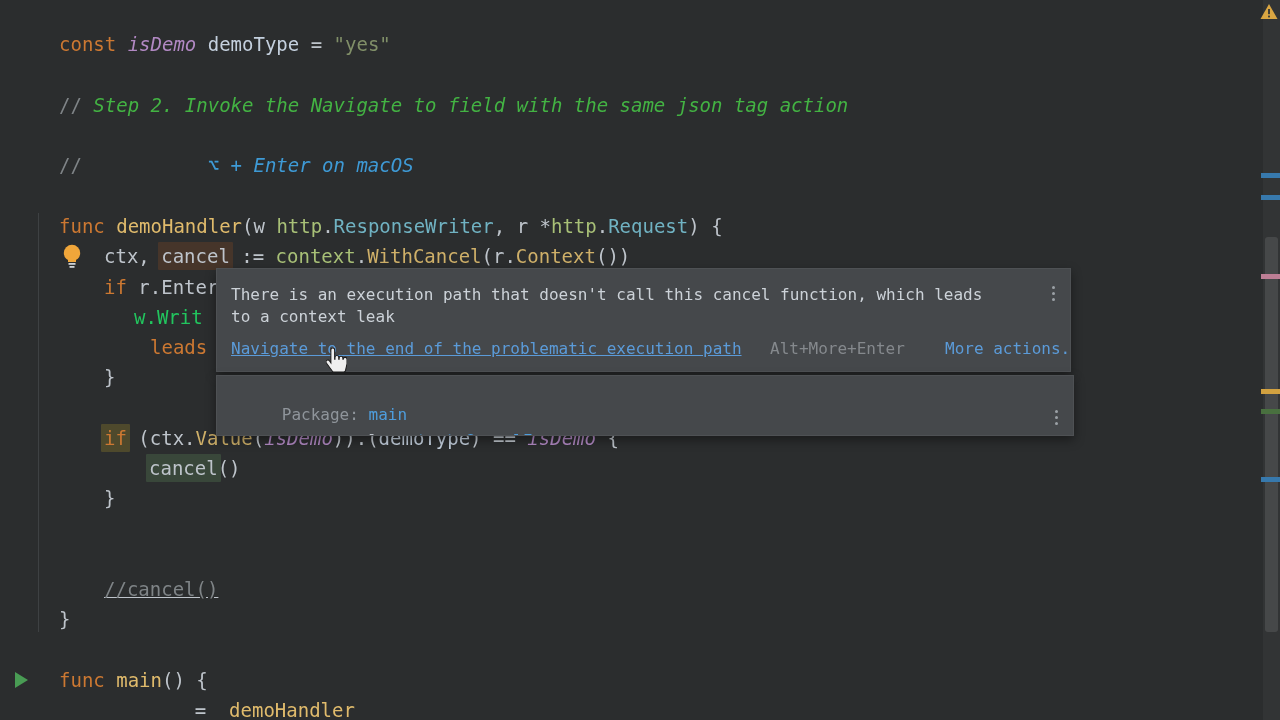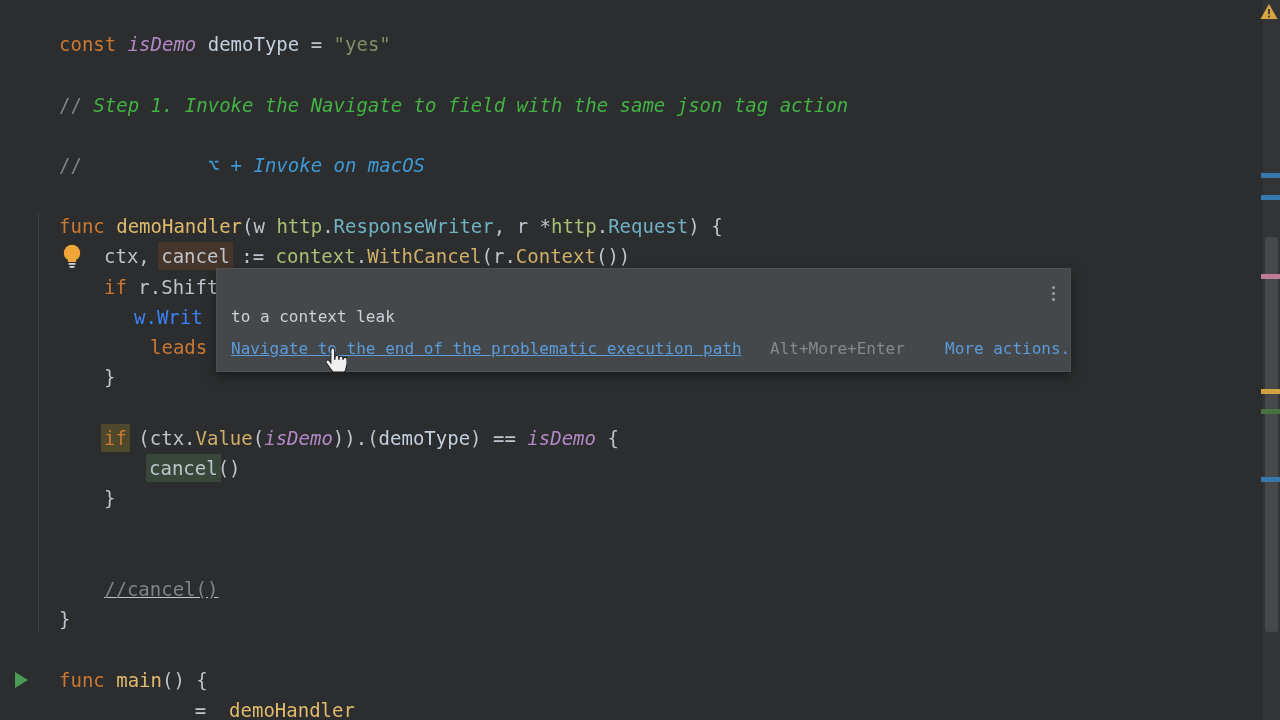--- a/index.html
+++ b/index.html
@@ -55,26 +55,26 @@
 </style>
 </head>
 <body>
 
 <div id="editor">
 
   <div class="indent-guide"></div>
 
   <div id="code-layer">
       <div class="code-line" style="left: 59px; top: 29px;"><span style="color: rgb(204, 120, 50); text-align: right;">const </span><span style="color: rgb(178, 137, 196); font-style: italic;">isDemo</span><span style="color: rgb(196, 208, 222);"> demoType</span><span style="color: rgb(190, 196, 203);"> = </span><span style="color: rgb(128, 143, 104);">"yes"</span></div>
-      <div class="code-line" style="left: 59px; top: 90px;"><span style="color: rgb(127, 132, 135);">// </span><span style="color: rgb(67, 179, 67); font-style: italic;">Step 1. Invoke the Navigate to field with the same json tag action</span></div>
-      <div class="code-line" style="left: 59px; top: 150px;"><span style="color: rgb(127, 132, 135);">//</span><span style="color: rgb(62, 154, 214); font-style: italic;">           ⌥ + Invoke on macOS</span></div>
+      <div class="code-line" style="left: 59px; top: 90px;"><span style="color: rgb(127, 132, 135);">// </span><span style="color: rgb(67, 179, 67); font-style: italic;">Step 2. Invoke the Navigate to field with the same json tag action</span></div>
+      <div class="code-line" style="left: 59px; top: 150px;"><span style="color: rgb(127, 132, 135);">//</span><span style="color: rgb(62, 154, 214); font-style: italic;">           ⌥ + Enter on macOS</span></div>
       <div class="code-line" style="left: 59px; top: 211px;"><span style="color: rgb(204, 120, 50);">func </span><span style="color: rgb(224, 187, 108);">demoHandler</span><span style="color: rgb(190, 196, 203);">(w </span><span style="color: rgb(168, 192, 119);">http</span><span style="color: rgb(190, 196, 203);">.</span><span style="color: rgb(112, 178, 194);">ResponseWriter</span><span style="color: rgb(190, 196, 203);">, r *</span><span style="color: rgb(168, 192, 119);">http</span><span style="color: rgb(190, 196, 203);">.</span><span style="color: rgb(112, 178, 194);">Request</span><span style="color: rgb(190, 196, 203);">) {</span></div>
       <div class="code-line" style="left: 104px; top: 241px;"><span style="color: rgb(190, 196, 203);">ctx, </span><span class="tok-hl" style="color: rgb(190, 196, 203); background-color: rgb(70, 53, 42);">cancel</span><span style="color: rgb(190, 196, 203);"> := </span><span style="color: rgb(168, 192, 119);">context</span><span style="color: rgb(190, 196, 203);">.</span><span style="color: rgb(207, 176, 105);">WithCancel</span><span style="color: rgb(190, 196, 203);">(r.</span><span style="color: rgb(207, 176, 105);">Context</span><span style="color: rgb(190, 196, 203);">())</span></div>
-      <div class="code-line" style="left: 104px; top: 272px;"><span style="color: rgb(204, 120, 50);">if</span><span style="color: rgb(190, 196, 203);"> r.Shift</span></div>
-      <div class="code-line" style="left: 134px; top: 302px;"><span style="color: #3b82f6;">w.Writ</span></div>
+      <div class="code-line" style="left: 104px; top: 272px;"><span style="color: rgb(204, 120, 50);">if</span><span style="color: rgb(190, 196, 203);"> r.Enter</span></div>
+      <div class="code-line" style="left: 134px; top: 302px;"><span style="color: #22c55e;">w.Writ</span></div>
       <div class="code-line" style="left: 150px; top: 332px;"><span style="color: rgb(204, 120, 50);">leads</span></div>
       <div class="code-line" style="left: 104px; top: 362px;"><span style="color: rgb(190, 196, 203);">}</span></div>
       <div class="code-line" style="left: 104px; top: 423px;"><span class="tok-hl" style="color: rgb(204, 120, 50); background-color: rgb(78, 73, 44);">if</span><span style="color: rgb(190, 196, 203);"> (ctx.</span><span style="color: rgb(207, 176, 105);">Value</span><span style="color: rgb(190, 196, 203);">(</span><span style="color: rgb(178, 137, 196); font-style: italic;">isDemo</span><span style="color: rgb(190, 196, 203);">)).(</span><span style="color: rgb(196, 208, 222);">demoType</span><span style="color: rgb(190, 196, 203);">) == </span><span style="color: rgb(178, 137, 196); font-style: italic;">isDemo</span><span style="color: rgb(190, 196, 203);"> {</span></div>
       <div class="code-line" style="left: 149px; top: 453px;"><span class="tok-hl" style="color: rgb(190, 196, 203); background-color: rgb(57, 71, 58);">cancel</span><span style="color: rgb(190, 196, 203);">()</span></div>
       <div class="code-line" style="left: 104px; top: 483px;"><span style="color: rgb(190, 196, 203);">}</span></div>
       <div class="code-line" style="left: 104px; top: 574px; text-decoration: underline;"><span style="color: rgb(127, 132, 135);">//cancel()</span></div>
       <div class="code-line" style="left: 59px; top: 604px;"><span style="color: rgb(190, 196, 203);">}</span></div>
       <div class="code-line" style="left: 59px; top: 665px;"><span style="color: rgb(204, 120, 50);">func </span><span style="color: rgb(224, 187, 108);">main</span><span style="color: rgb(190, 196, 203);">() {</span></div>
       <div class="code-line" style="left: 149px; top: 695px;"><span style="color: rgb(190, 196, 203);">_   </span><span style="color: rgb(190, 196, 203);">=  </span><span style="color: rgb(224, 187, 108);">demoHandler</span></div>
     </div>
@@ -96,33 +96,47 @@
 
   <div class="warn-widget">
     <svg width="18" height="17" viewBox="0 0 18 17">
       <polygon points="9,1 17.5,16 0.5,16" fill="#d9a33c"></polygon>
       <rect x="8.1" y="6" width="1.8" height="5.2" fill="#2b2d2e"></rect>
       <rect x="8.1" y="12.6" width="1.8" height="1.8" fill="#2b2d2e"></rect>
     </svg>
   </div>
 
   <div id="tooltip-popup" class="popup">
+    <div class="msg" id="msg-line1">There is an execution path that doesn't call this cancel function, which leads</div>
     <div class="msg" id="msg-line2">to a context leak</div>
     <div class="action-row">
       <span class="nav-link">Navigate to the end of the problematic execution path</span>
       <span class="shortcut">Alt+More+Enter</span>
       <span class="more-actions">More actions...</span>
     </div>
     <div class="kebab" id="kebab1">
         <i></i>
         <i></i>
         <i></i>
       </div>
   </div>
 
+  <div id="doc-popup" class="popup">
+    <div class="doc-row" id="pkg-row">
+      <span class="c-label">Package:</span><span class="c-blue"> main</span>
+    </div>
+    <div class="doc-row" id="var-row">
+      <span class="c-kw">var</span><span class="c-def"> cancel </span><span class="c-blue">context.CancelFunc</span>
+    </div>
+    <div class="kebab" id="kebab2">
+        <i></i>
+        <i></i>
+        <i></i>
+      </div>
+  </div>
 
   <div id="scrollbar">
     <div id="scroll-thumb"></div>
   <div class="scroll-mark" style="top: 173px; background: rgb(55, 121, 173);"></div>
       <div class="scroll-mark" style="top: 195px; background: rgb(55, 121, 173);"></div>
       <div class="scroll-mark" style="top: 274px; background: rgb(189, 126, 149);"></div>
       <div class="scroll-mark" style="top: 389px; background: rgb(210, 161, 64);"></div>
       <div class="scroll-mark" style="top: 409px; background: rgb(73, 112, 63);"></div>
       <div class="scroll-mark" style="top: 477px; background: rgb(55, 121, 173);"></div>
     </div>

